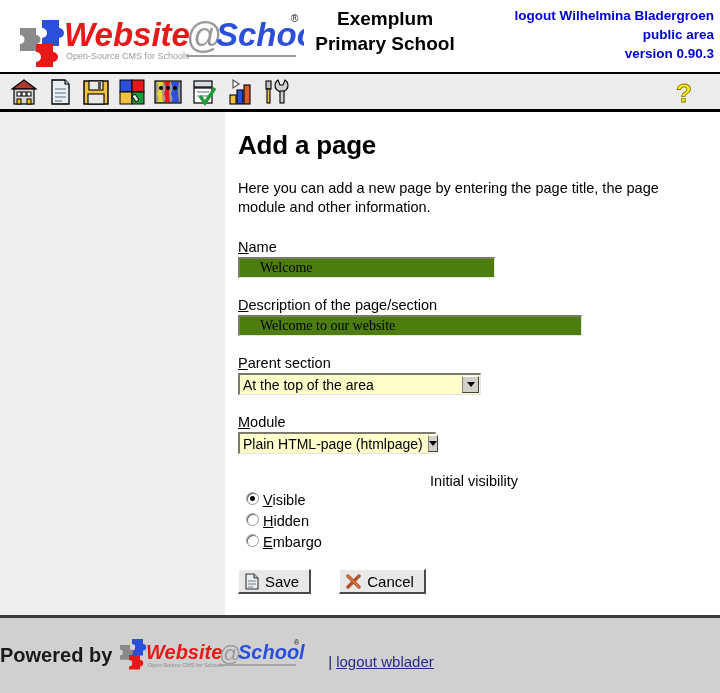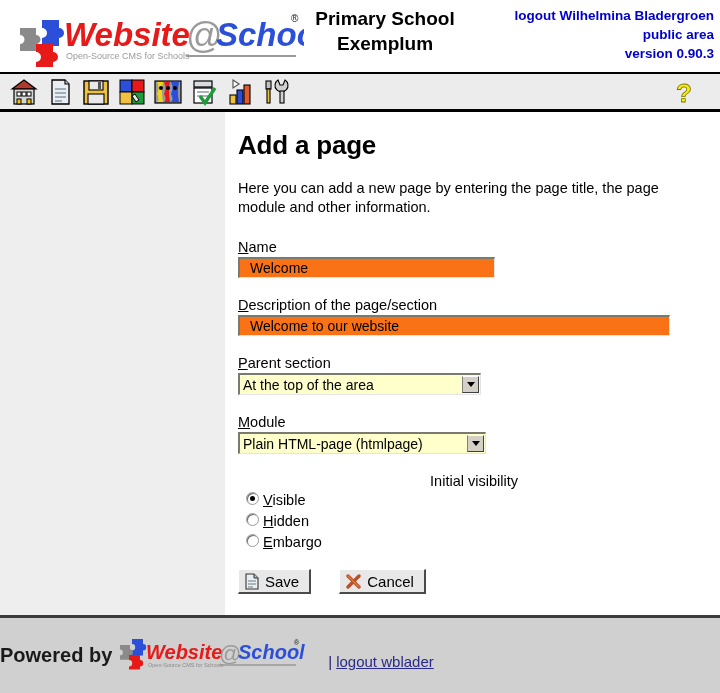--- a/index.html
+++ b/index.html
@@ -108,34 +108,34 @@
   }
   .field-label {
     font-size: 14.5px;
     color: #000000;
     margin-bottom: 2px;
     display: block;
   }
   .field-label u { text-decoration: underline; }
 
   input.txt {
-    font-family: Liberation Sans, sans-serif;
+    font-family: Liberation Serif, serif;
     font-size: 14px;
     color: #000000;
-    background: #f97316;
+    background: #4d7c0f;
     border-top: 2px solid #7a7a6e;
     border-left: 2px solid #7a7a6e;
     border-right: 1px solid #e4e4e4;
     border-bottom: 1px solid #e4e4e4;
-    padding: 2px 10px;
+    padding: 2px 20px;
     height: 21px;
     outline: none;
   }
   #name-input { width: 257px; margin-bottom: 19px; }
-  #desc-input { width: 432px; margin-bottom: 19px; }
+  #desc-input { width: 344px; margin-bottom: 19px; }
 
   
   .sel {
     display: inline-flex;
     align-items: stretch;
     background: #ffffcc;
     border-top: 2px solid #7a7a6e;
     border-left: 2px solid #7a7a6e;
     border-right: 1px solid #e4e4e4;
     border-bottom: 1px solid #e4e4e4;
@@ -162,21 +162,21 @@
     margin: 1px;
   }
   .sel .sel-arrow::after {
     content: "";
     border-left: 4px solid transparent;
     border-right: 4px solid transparent;
     border-top: 5px solid #000000;
     display: block;
   }
   #parent-select { width: 243px; }
-  #module-select { width: 248px; }
+  #module-select { width: 198px; }
 
   
   .radio-group-label {
     font-size: 14.5px;
     margin-bottom: 3px;
     display: block;
     text-align: center;
   }
   .radio-row {
     display: flex;
@@ -272,22 +272,22 @@
         <text x="56" y="40" font-family="'Liberation Sans', sans-serif" font-size="33" font-weight="bold" font-style="italic" fill="#e81919">Website</text>
         <text x="178" y="42" font-family="'Liberation Sans', sans-serif" font-size="36" fill="#9a9a9a">@</text>
         <text x="208" y="40" font-family="'Liberation Sans', sans-serif" font-size="33" font-weight="bold" font-style="italic" fill="#2b4fd8">School</text>
         <text x="283" y="16" font-family="'Liberation Sans', sans-serif" font-size="10" fill="#111">®</text>
         <text x="58" y="53" font-family="'Liberation Sans', sans-serif" font-size="9" fill="#9a9a9a">Open-Source CMS for Schools</text>
         <line x1="178" y1="50" x2="288" y2="50" stroke="#9a9a9a" stroke-width="2"></line>
       </svg>
     </div>
 
     <div class="school-name">
+      <div>Exemplum</div>
       <div>Primary School</div>
-      <div>Exemplum</div>
     </div>
 
     <div class="header-right">
       <div>logout Wilhelmina Bladergroen</div>
       <div>public area</div>
       <div>version 0.90.3</div>
     </div>
   </div>
 
   <div class="toolbar">

